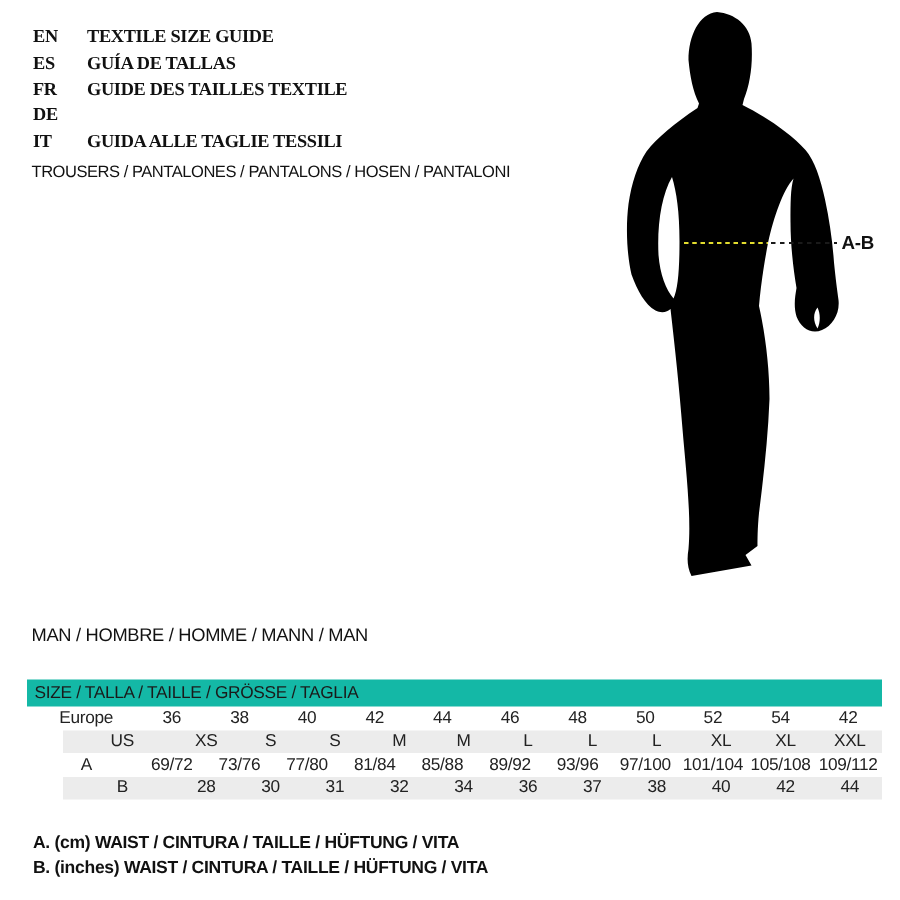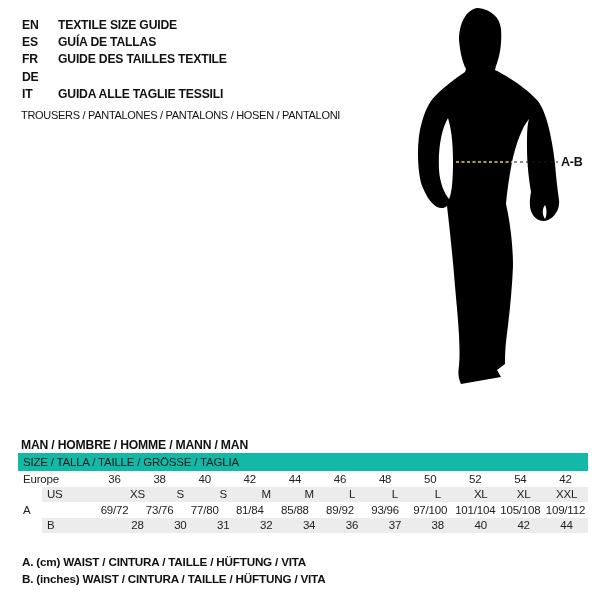--- a/index.html
+++ b/index.html
@@ -1,41 +1,41 @@
 <!DOCTYPE html>
 <html><head>
 <meta charset="utf-8">
 <style>
   html,body { margin:0; padding:0; background:#fff; }
   .canvas {
     position:relative; width:600px; height:600px; background:#ffffff;
     font-family:"Liberation Sans", sans-serif; color:#111; overflow:hidden;
   }
   
-  .lang-list { position:absolute; top:16px; left:22px; }
+  .lang-list { position:absolute; top:16px; left:22px;font-family:Liberation Serif, serif; }
   .lang-row  { display:flex; height:17.4px; align-items:center;
                font-weight:bold; font-size:12.2px; letter-spacing:-0.2px; }
   .lang-code { width:36px; }
   .garment-title { position:absolute; top:109px; left:21px;
                font-weight:normal; font-size:11px; letter-spacing:-0.3px; white-space:nowrap; }
   
   .figure-svg { position:absolute; left:0; top:0; width:600px; height:600px; }
   .ab-label { font-family:"Liberation Sans", sans-serif; font-size:12.5px; font-weight:bold; letter-spacing:-0.2px; }
   
-  .gender-heading { position:absolute; top:438px; left:21px;
-               font-weight:bold; font-size:12.2px; letter-spacing:-0.2px; white-space:nowrap; }
+  .gender-heading { position:absolute; top:416px; left:21px;
+               font-weight:normal; font-size:12.2px; letter-spacing:-0.2px; white-space:nowrap; }
   
   .size-table { position:absolute; top:453px; left:18px; width:570px;
                font-size:11.5px; letter-spacing:-0.2px; color:#222; }
   .table-header { height:18px; line-height:18px; background:#14b8a6;
                padding-left:5px; color:#1a1a1a; }
   .trow { display:grid; grid-template-columns:74px repeat(11, 1fr);
                height:15.5px; align-items:center; }
   .trow.striped { background:#ececec;margin-left:24px; }
-  .tlabel { padding-left:5px; text-align:left; }
+  .tlabel { padding-left:5px; text-align:center; }
   .tcell  { text-align:center; }
   
   .footnotes { position:absolute; top:553px; left:22px; }
   .footnote { height:17px; line-height:17px; font-weight:bold;
                font-size:11.7px; letter-spacing:-0.2px; white-space:nowrap; }
 </style>
 </head>
 <body>
 
 <div class="canvas">

